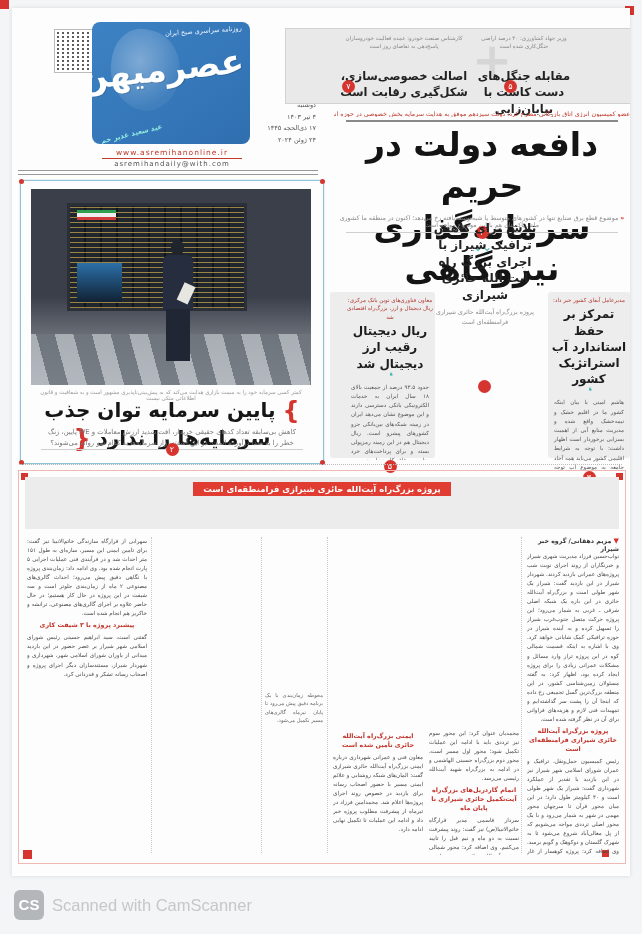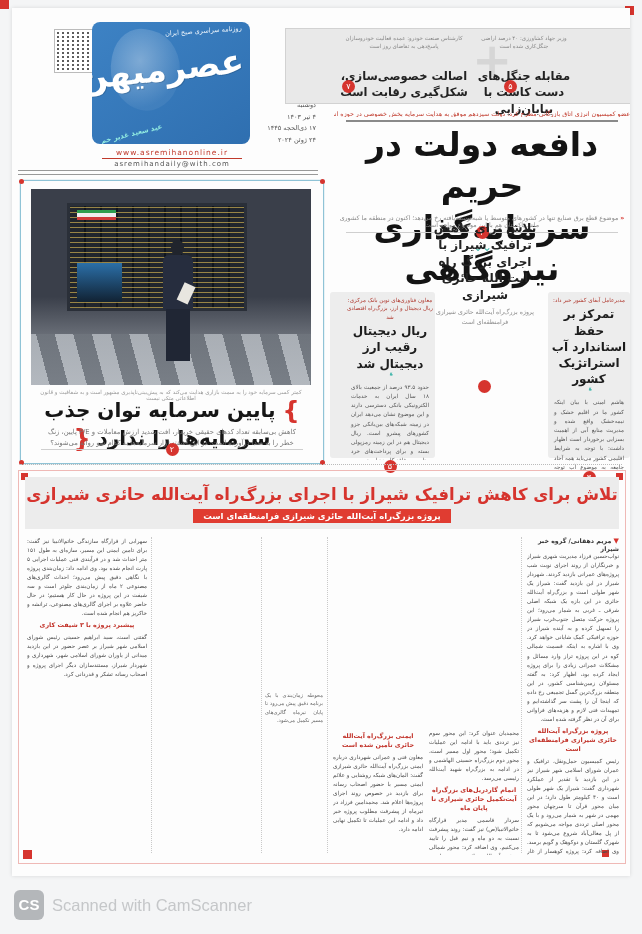--- a/index.html
+++ b/index.html
@@ -201,21 +201,20 @@
 
   <div class="abs dotted-h" style="left:8px;top:456px;width:602px;"></div>
 
   <div class="abs art" style="left:6px;top:462px;width:606px;height:392px;">
     <div class="corner-sq" style="left:2px;top:2px;width:7px;height:7px;"></div>
     <div class="corner-sq" style="right:2px;top:2px;width:7px;height:7px;"></div>
     <div class="corner-sq" style="left:4px;bottom:4px;width:9px;height:9px;"></div>
     <div class="corner-sq" style="right:16px;bottom:6px;width:7px;height:7px;"></div>
 
     <div class="art-head" style="position:absolute;left:6px;top:6px;width:594px;height:52px;">
-      <div class="art-title">تلاش برای کاهش ترافیک شیراز با اجرای بزرگ‌راه آیت‌الله حائری شیرازی</div>
       <div class="art-badge">پروژه بزرگ‌راه آیت‌الله حائری شیرازی فرامنطقه‌ای است</div>
     </div>
 
     <div class="dotted-v" style="left:502px;top:66px;height:316px;"></div>
     <div class="dotted-v" style="left:308px;top:66px;height:316px;"></div>
     <div class="dotted-v" style="left:242px;top:66px;height:316px;"></div>
     <div class="dotted-v" style="left:132px;top:66px;height:316px;"></div>
 
     <div class="abs" style="left:508px;top:66px;width:92px;height:318px;overflow:hidden;">
       <div class="byline">

